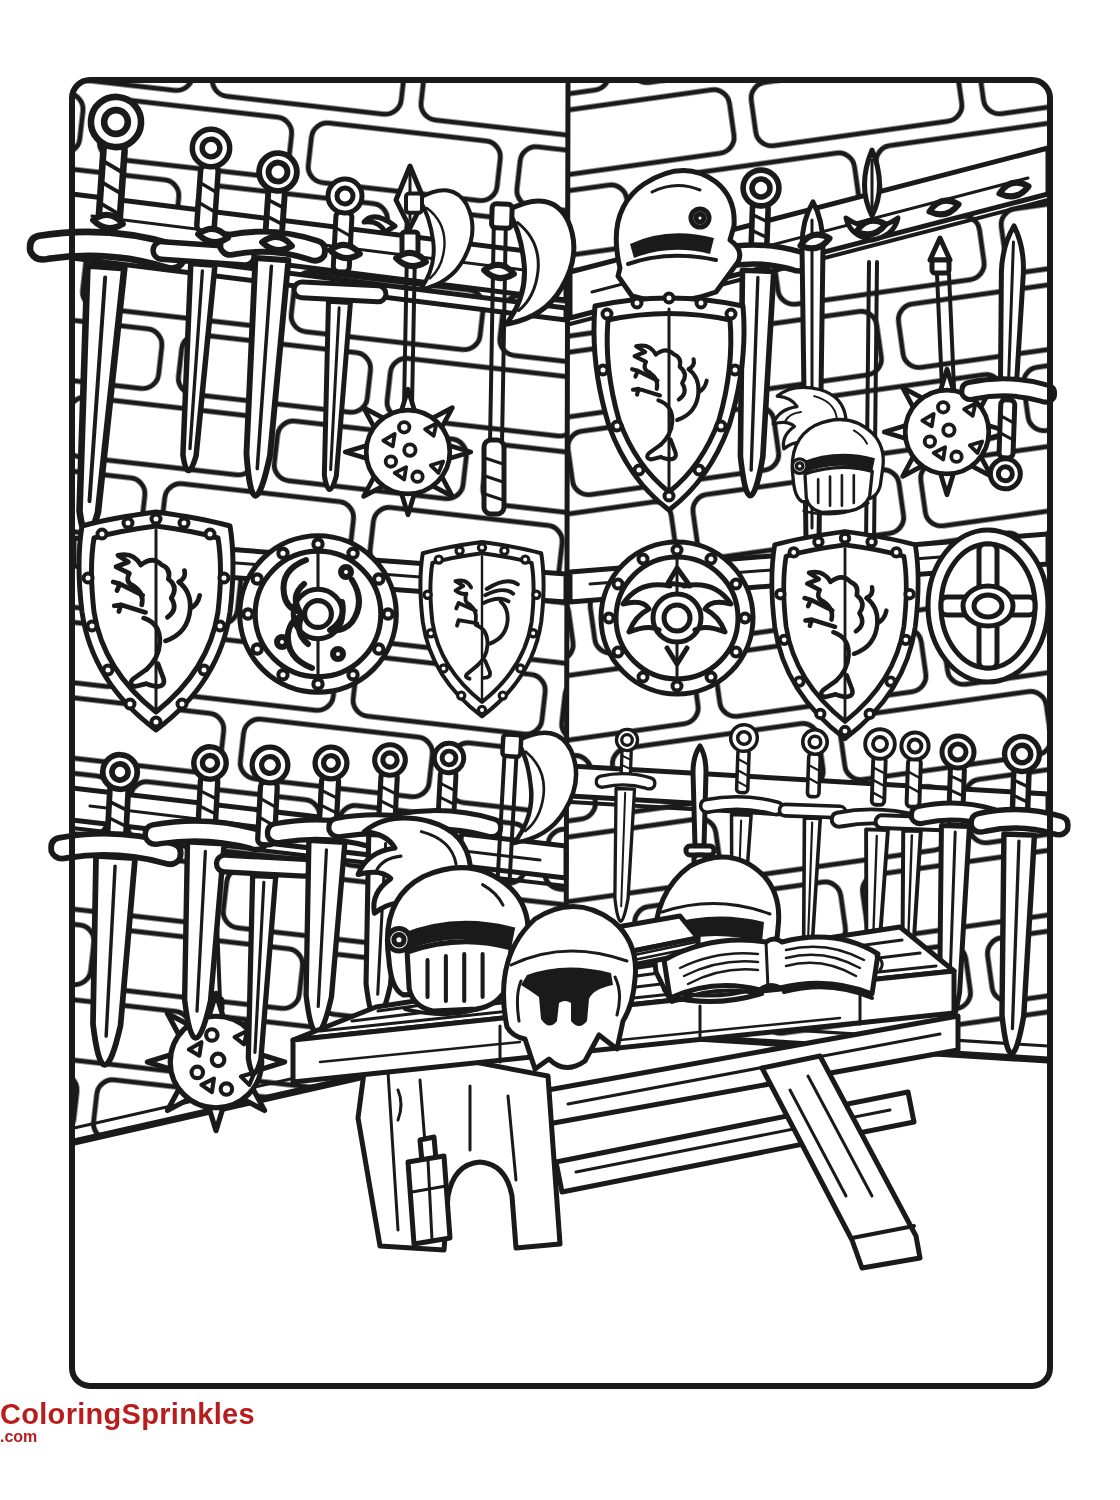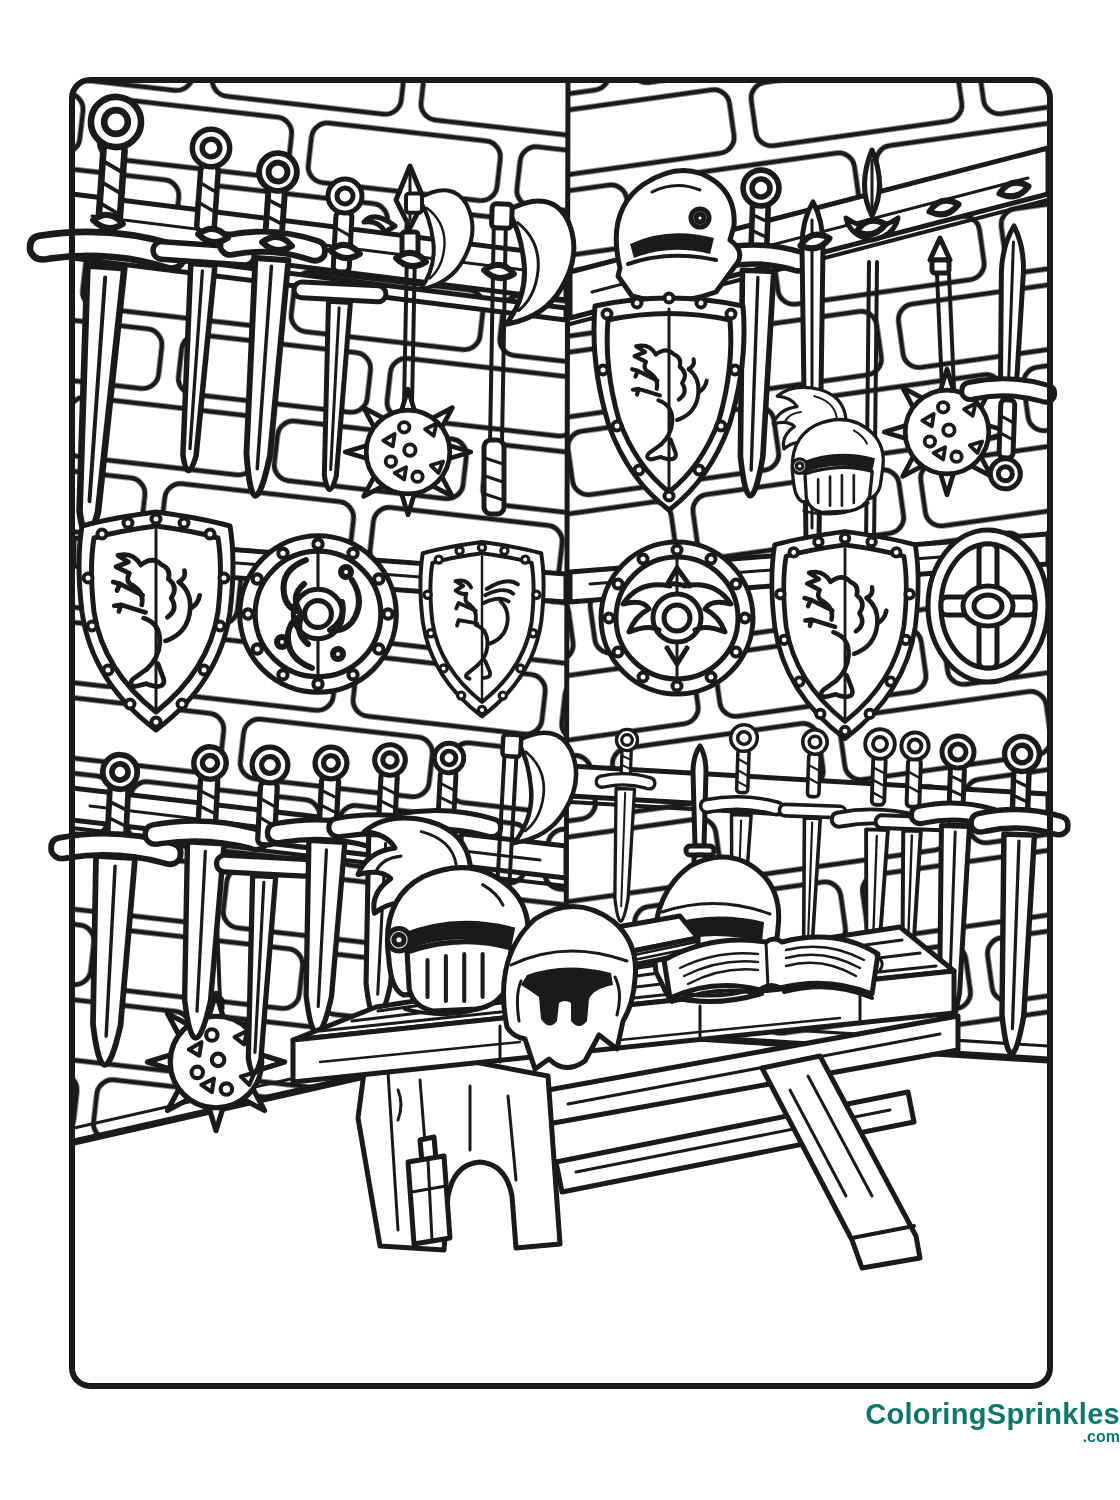--- a/index.html
+++ b/index.html
@@ -1,21 +1,21 @@
 <!DOCTYPE html>
 <html><head>
 <meta charset="utf-8">
 <style>
   html,body{margin:0;padding:0;background:#ffffff;}
   body{width:1120px;height:1500px;position:relative;font-family:"Liberation Sans",sans-serif;}
   .page{position:absolute;inset:0;background:#ffffff;}
   .art{position:absolute;left:0;top:0;}
-  .brand{position:absolute;left:0;width:1120px;top:1399px;text-align:right;color:#0f766e;}
+  .brand{position:absolute;left:0;width:1120px;top:1399px;text-align:left;color:#b91c1c;}
   .brand-name{font-size:29px;font-weight:bold;letter-spacing:.3px;line-height:1.05;}
-  .brand-suffix{font-size:16px;font-weight:bold;padding-left:60px;line-height:1.05;}
+  .brand-suffix{font-size:16px;font-weight:bold;line-height:1.05;}
 </style>
 </head>
 <body>
 
 <div class="page">
 <svg class="art" width="1120" height="1500" viewBox="0 0 1120 1500">
   <defs>
     <pattern id="bricksL" patternUnits="userSpaceOnUse" x="0" y="0" width="210" height="150" patternTransform="rotate(6.5)">
       <g fill="none" stroke="#1a1a1a" stroke-width="5">
         <rect x="10" y="10" width="190" height="60" rx="16"></rect>

